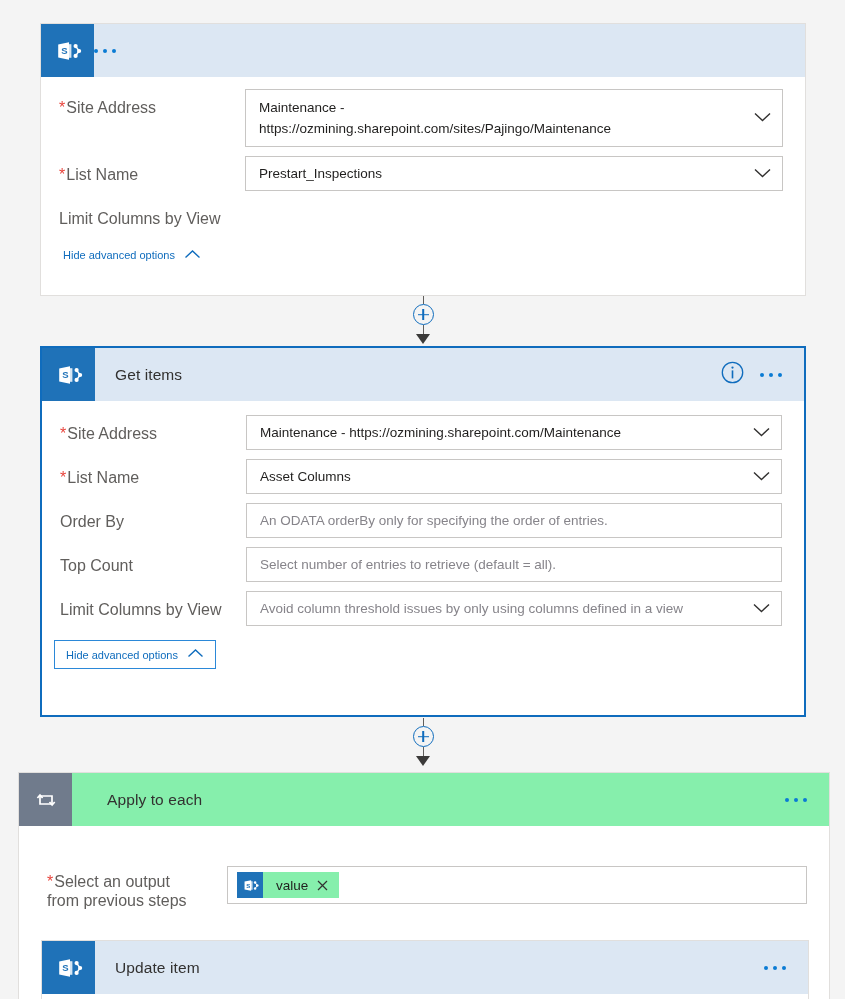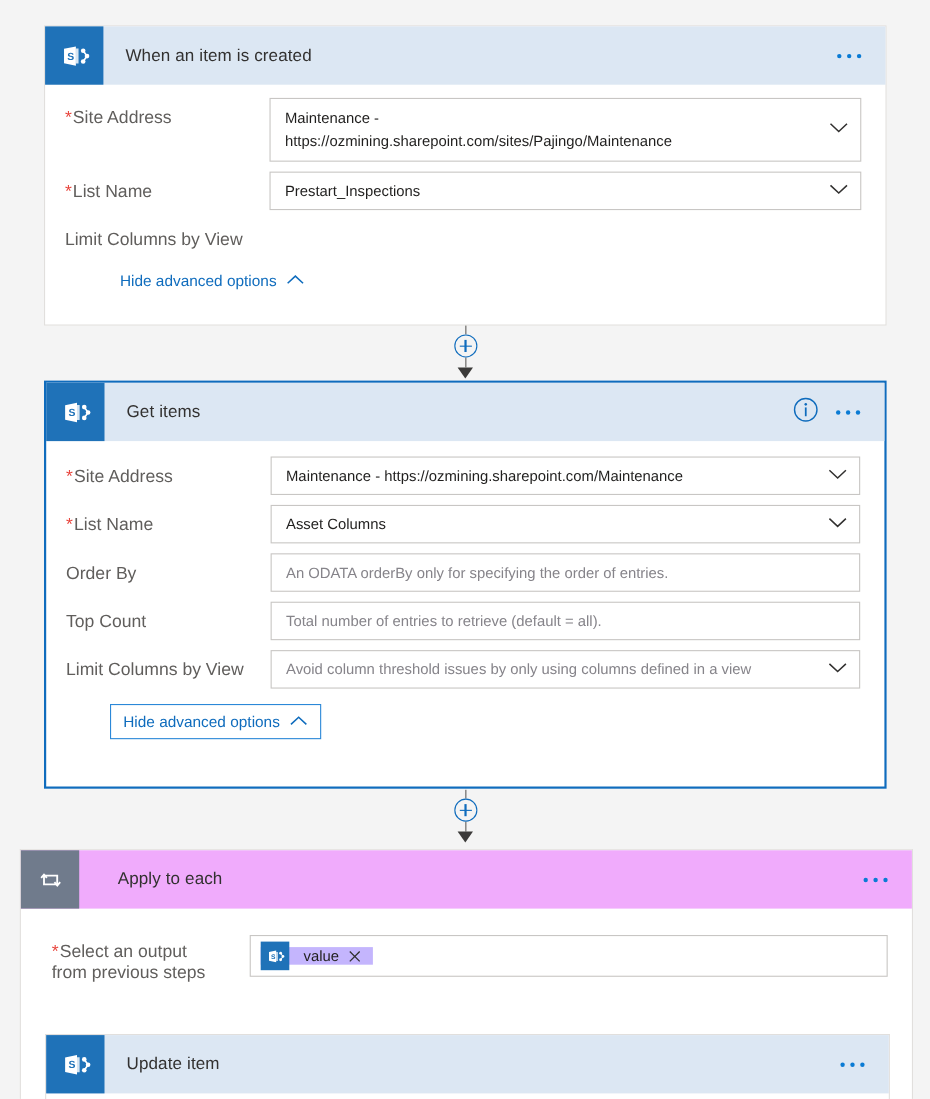--- a/index.html
+++ b/index.html
@@ -22,21 +22,21 @@
     box-sizing: border-box;
     position: absolute;
   }
   .card-header {
     display: flex;
     align-items: center;
     height: 53px;
     box-sizing: border-box;
   }
   .card-header.blue   { background: #dce7f3; }
-  .card-header.grey   { background: #f0abfc; }
+  .card-header.grey   { background: #86efac; }
 
   .icon-tile {
     width: 53px;
     height: 53px;
     flex: 0 0 53px;
     display: flex;
     align-items: center;
     justify-content: center;
     box-sizing: border-box;
   }
@@ -118,29 +118,28 @@
   .field.two-line { min-height: 58px; align-items: center; }
   .field.two-line .field-text { white-space: pre-line; }
 
   .chevron {
     flex: 0 0 auto;
     margin-left: 8px;
     display: block;
   }
 
   .adv-link {
-    font-size: 14px;
+    font-size: 11px;
     color: #0f6cbd;
     display: inline-flex;
     align-items: center;
     gap: 9px;
     cursor: pointer;
     padding: 2px 4px;
     box-sizing: border-box;
-    margin-left: 46px;
   }
   .adv-link.focused {
     border: 1px solid #2b88d8;
     padding: 7px 11px;
   }
 
   
   .connector {
     position: absolute;
     width: 40px;
@@ -183,22 +182,22 @@
     width: 0; height: 0;
     border-left: 7px solid transparent;
     border-right: 7px solid transparent;
     border-top: 10px solid #3b3a39;
   }
 
   
   .token {
     display: inline-flex;
     align-items: center;
-    background: #c4b5fd;
-    height: 16px;
+    background: #86efac;
+    height: 26px;
     margin: 0;
     justify-content: space-between;
   }
   .token-icon {
     width: 26px; height: 26px;
     background: #1f72b8;
     display: flex;
     align-items: center;
     justify-content: center;
     flex: 0 0 26px;
@@ -224,21 +223,20 @@
       <svg width="28" height="28" viewBox="0 0 28 28" aria-hidden="true">
         <path d="M4.2 7.4 L15 5.2 V22.8 L4.2 20.6 Z" fill="#ffffff"></path>
         <path d="M15 7.2 H17.4 V20.8 H15 Z" fill="#ffffff" opacity="0.82"></path>
         <circle cx="21.6" cy="9.1" r="2.1" fill="#ffffff"></circle>
         <circle cx="21.6" cy="18.9" r="2.1" fill="#ffffff"></circle>
         <circle cx="25.1" cy="14" r="2.1" fill="#ffffff"></circle>
         <path d="M21.6 9.1 L25.1 14 L21.6 18.9" stroke="#ffffff" stroke-width="1.5" fill="none"></path>
         <text x="7.2" y="17.2" font-family="Liberation Sans, sans-serif" font-size="9.5" font-weight="bold" fill="#1f72b8">S</text>
       </svg>
     </div>
-    <div class="card-title">When an item is created</div>
     <div class="header-actions">
       <div class="ellipsis">
         <i></i>
           <i></i>
           <i></i>
       </div>
     </div>
   </div>
   <div class="card-body" style="padding-top:12px;">
 
@@ -358,21 +356,21 @@
     <div class="form-row">
       <div class="form-label">Order By</div>
       <div class="field">
         <div class="field-text placeholder">An ODATA orderBy only for specifying the order of entries.</div>
       </div>
     </div>
 
     <div class="form-row">
       <div class="form-label">Top Count</div>
       <div class="field">
-        <div class="field-text placeholder">Total number of entries to retrieve (default = all).</div>
+        <div class="field-text placeholder">Select number of entries to retrieve (default = all).</div>
       </div>
     </div>
 
     <div class="form-row">
       <div class="form-label">Limit Columns by View</div>
       <div class="field">
         <div class="field-text placeholder">Avoid column threshold issues by only using columns defined in a view</div>
         <span class="chevron">
           <svg width="19" height="12" viewBox="0 0 19 12">
               <path d="M2 2.5 L9.5 9.5 L17 2.5" stroke="#323130" stroke-width="1.4" fill="none"></path>
@@ -414,21 +412,21 @@
     <div class="card-title" style="padding-left:35px;">Apply to each</div>
     <div class="header-actions">
       <div class="ellipsis">
         <i></i>
           <i></i>
           <i></i>
       </div>
     </div>
   </div>
 
-  <div class="card-body" style="padding-top:24px;">
+  <div class="card-body" style="padding-top:24px;margin-top:16px;">
     <div class="form-row" style="padding-left:28px; padding-right:22px;">
       <div class="form-label wrap" style="flex:0 0 180px; padding-top:6px;">
         <span class="req">*</span><span>Select an output</span><br>
         <span>from previous steps</span>
       </div>
       <div class="field" style="min-height:38px; padding-left:9px;">
         <span class="token">
           <span class="token-icon">
             <svg width="17" height="17" viewBox="0 0 28 28" aria-hidden="true">
               <path d="M4.2 7.4 L15 5.2 V22.8 L4.2 20.6 Z" fill="#ffffff"></path>

